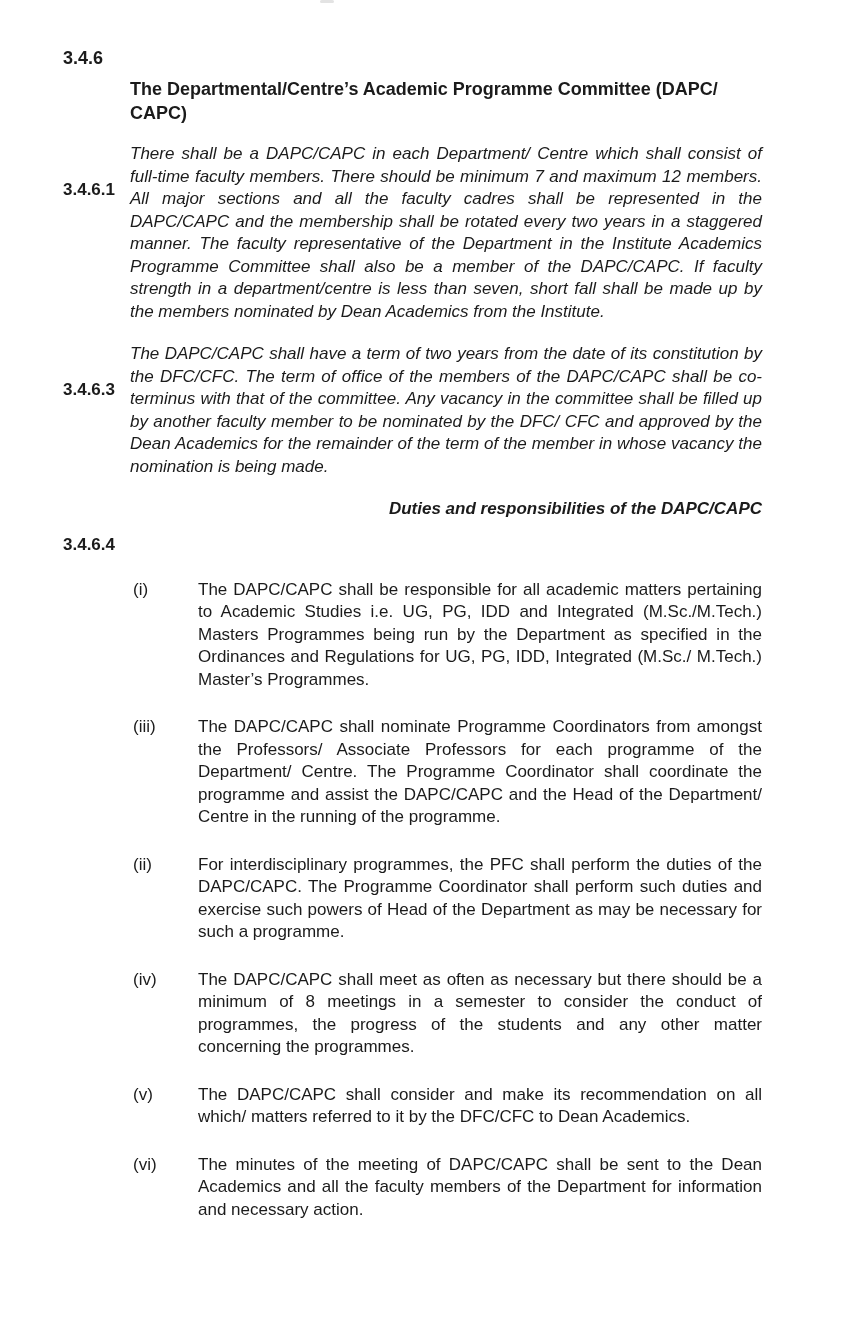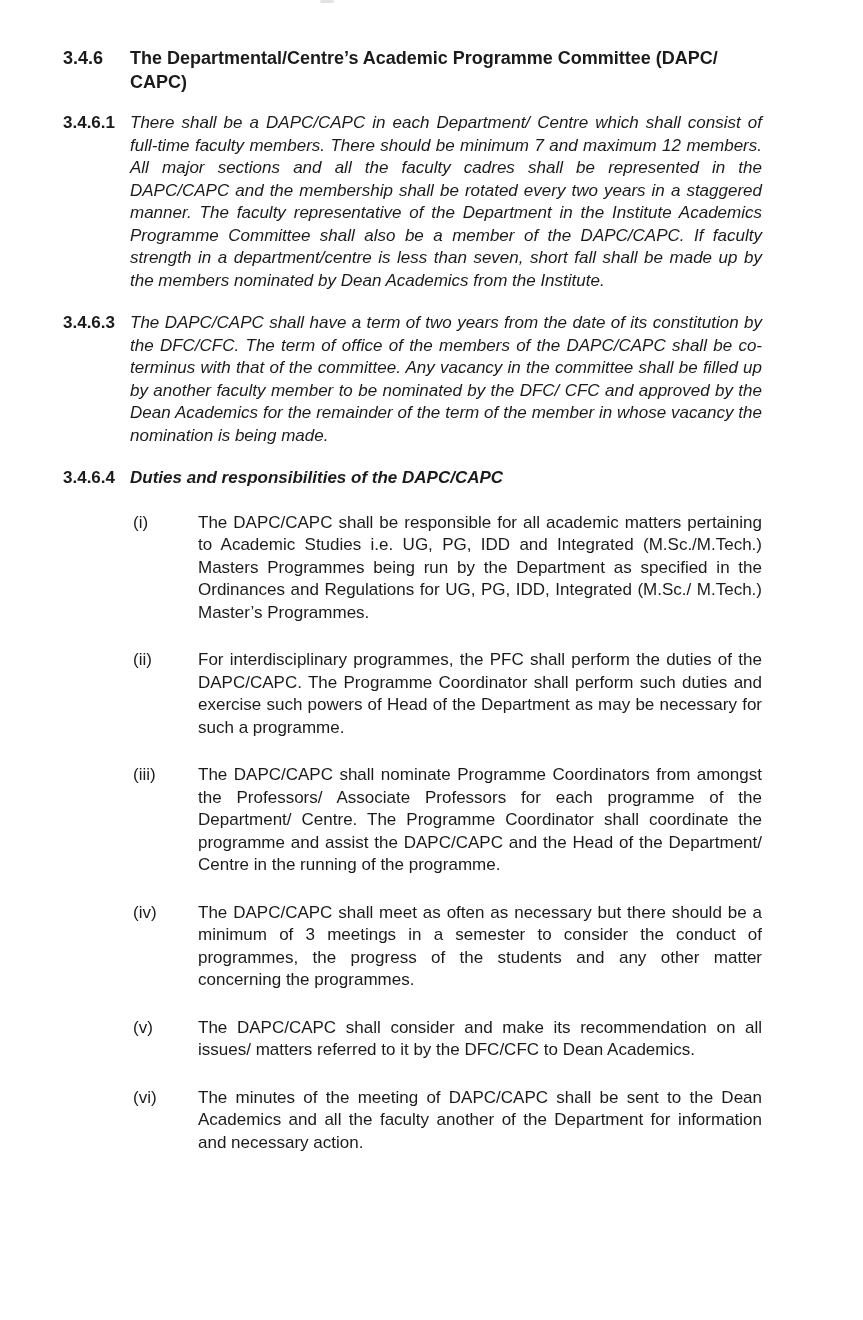--- a/index.html
+++ b/index.html
@@ -43,40 +43,42 @@
     font-weight: bold;
     margin-bottom: 18px;
     justify-content: space-between;
   }
   .section-heading .num {
     flex: 0 0 67px;
   }
   .section-heading .htext {
     flex: 1;
     text-align: left;
+    margin-top: 31px;
   }
   
   .clause {
     font-size: 17px;
     line-height: 22.5px;
     margin-bottom: 20px;
   }
   .clause .num {
     flex: 0 0 67px;
     font-weight: bold;
     white-space: nowrap;
+    margin-top: 36px;
   }
   .clause .ptext {
     flex: 1;
     text-align: justify;
     font-style: italic;
   }
   .clause.bold-text .ptext {
     font-weight: bold;
-    text-align: left;
+    text-align: right;
   }
   
   .items {
     margin-left: 70px;
     margin-top: 22px;
   }
   .item {
     display: flex;
     align-items: flex-start;
     font-size: 17px;
@@ -122,40 +124,40 @@
     </div>
 
     <div class="items">
 
       <div class="item">
         <span class="marker">(i)</span>
         <span class="itext">The DAPC/CAPC shall be responsible for all academic matters pertaining to Academic Studies i.e. UG, PG, IDD and Integrated (M.Sc./M.Tech.) Masters Programmes being run by the Department as specified in the Ordinances and Regulations for UG, PG, IDD, Integrated (M.Sc./ M.Tech.) Master’s Programmes.</span>
       </div>
 
       <div class="item">
+        <span class="marker">(iii)</span>
+        <span class="itext">The DAPC/CAPC shall nominate Programme Coordinators from amongst the Professors/ Associate Professors for each programme of the Department/ Centre. The Programme Coordinator shall coordinate the programme and assist the DAPC/CAPC and the Head of the Department/ Centre in the running of the programme.</span>
+      </div>
+
+      <div class="item">
         <span class="marker">(ii)</span>
         <span class="itext">For interdisciplinary programmes, the PFC shall perform the duties of the DAPC/CAPC. The Programme Coordinator shall perform such duties and exercise such powers of Head of the Department as may be necessary for such a programme.</span>
       </div>
 
       <div class="item">
-        <span class="marker">(iii)</span>
-        <span class="itext">The DAPC/CAPC shall nominate Programme Coordinators from amongst the Professors/ Associate Professors for each programme of the Department/ Centre. The Programme Coordinator shall coordinate the programme and assist the DAPC/CAPC and the Head of the Department/ Centre in the running of the programme.</span>
-      </div>
-
-      <div class="item">
         <span class="marker">(iv)</span>
-        <span class="itext">The DAPC/CAPC shall meet as often as necessary but there should be a minimum of 3 meetings in a semester to consider the conduct of programmes, the progress of the students and any other matter concerning the programmes.</span>
+        <span class="itext">The DAPC/CAPC shall meet as often as necessary but there should be a minimum of 8 meetings in a semester to consider the conduct of programmes, the progress of the students and any other matter concerning the programmes.</span>
       </div>
 
       <div class="item">
         <span class="marker">(v)</span>
-        <span class="itext">The DAPC/CAPC shall consider and make its recommendation on all issues/ matters referred to it by the DFC/CFC to Dean Academics.</span>
+        <span class="itext">The DAPC/CAPC shall consider and make its recommendation on all which/ matters referred to it by the DFC/CFC to Dean Academics.</span>
       </div>
 
       <div class="item">
         <span class="marker">(vi)</span>
-        <span class="itext">The minutes of the meeting of DAPC/CAPC shall be sent to the Dean Academics and all the faculty another of the Department for information and necessary action.</span>
+        <span class="itext">The minutes of the meeting of DAPC/CAPC shall be sent to the Dean Academics and all the faculty members of the Department for information and necessary action.</span>
       </div>
 
     </div>
 
   </div>
 </div>
 
 </body></html>

